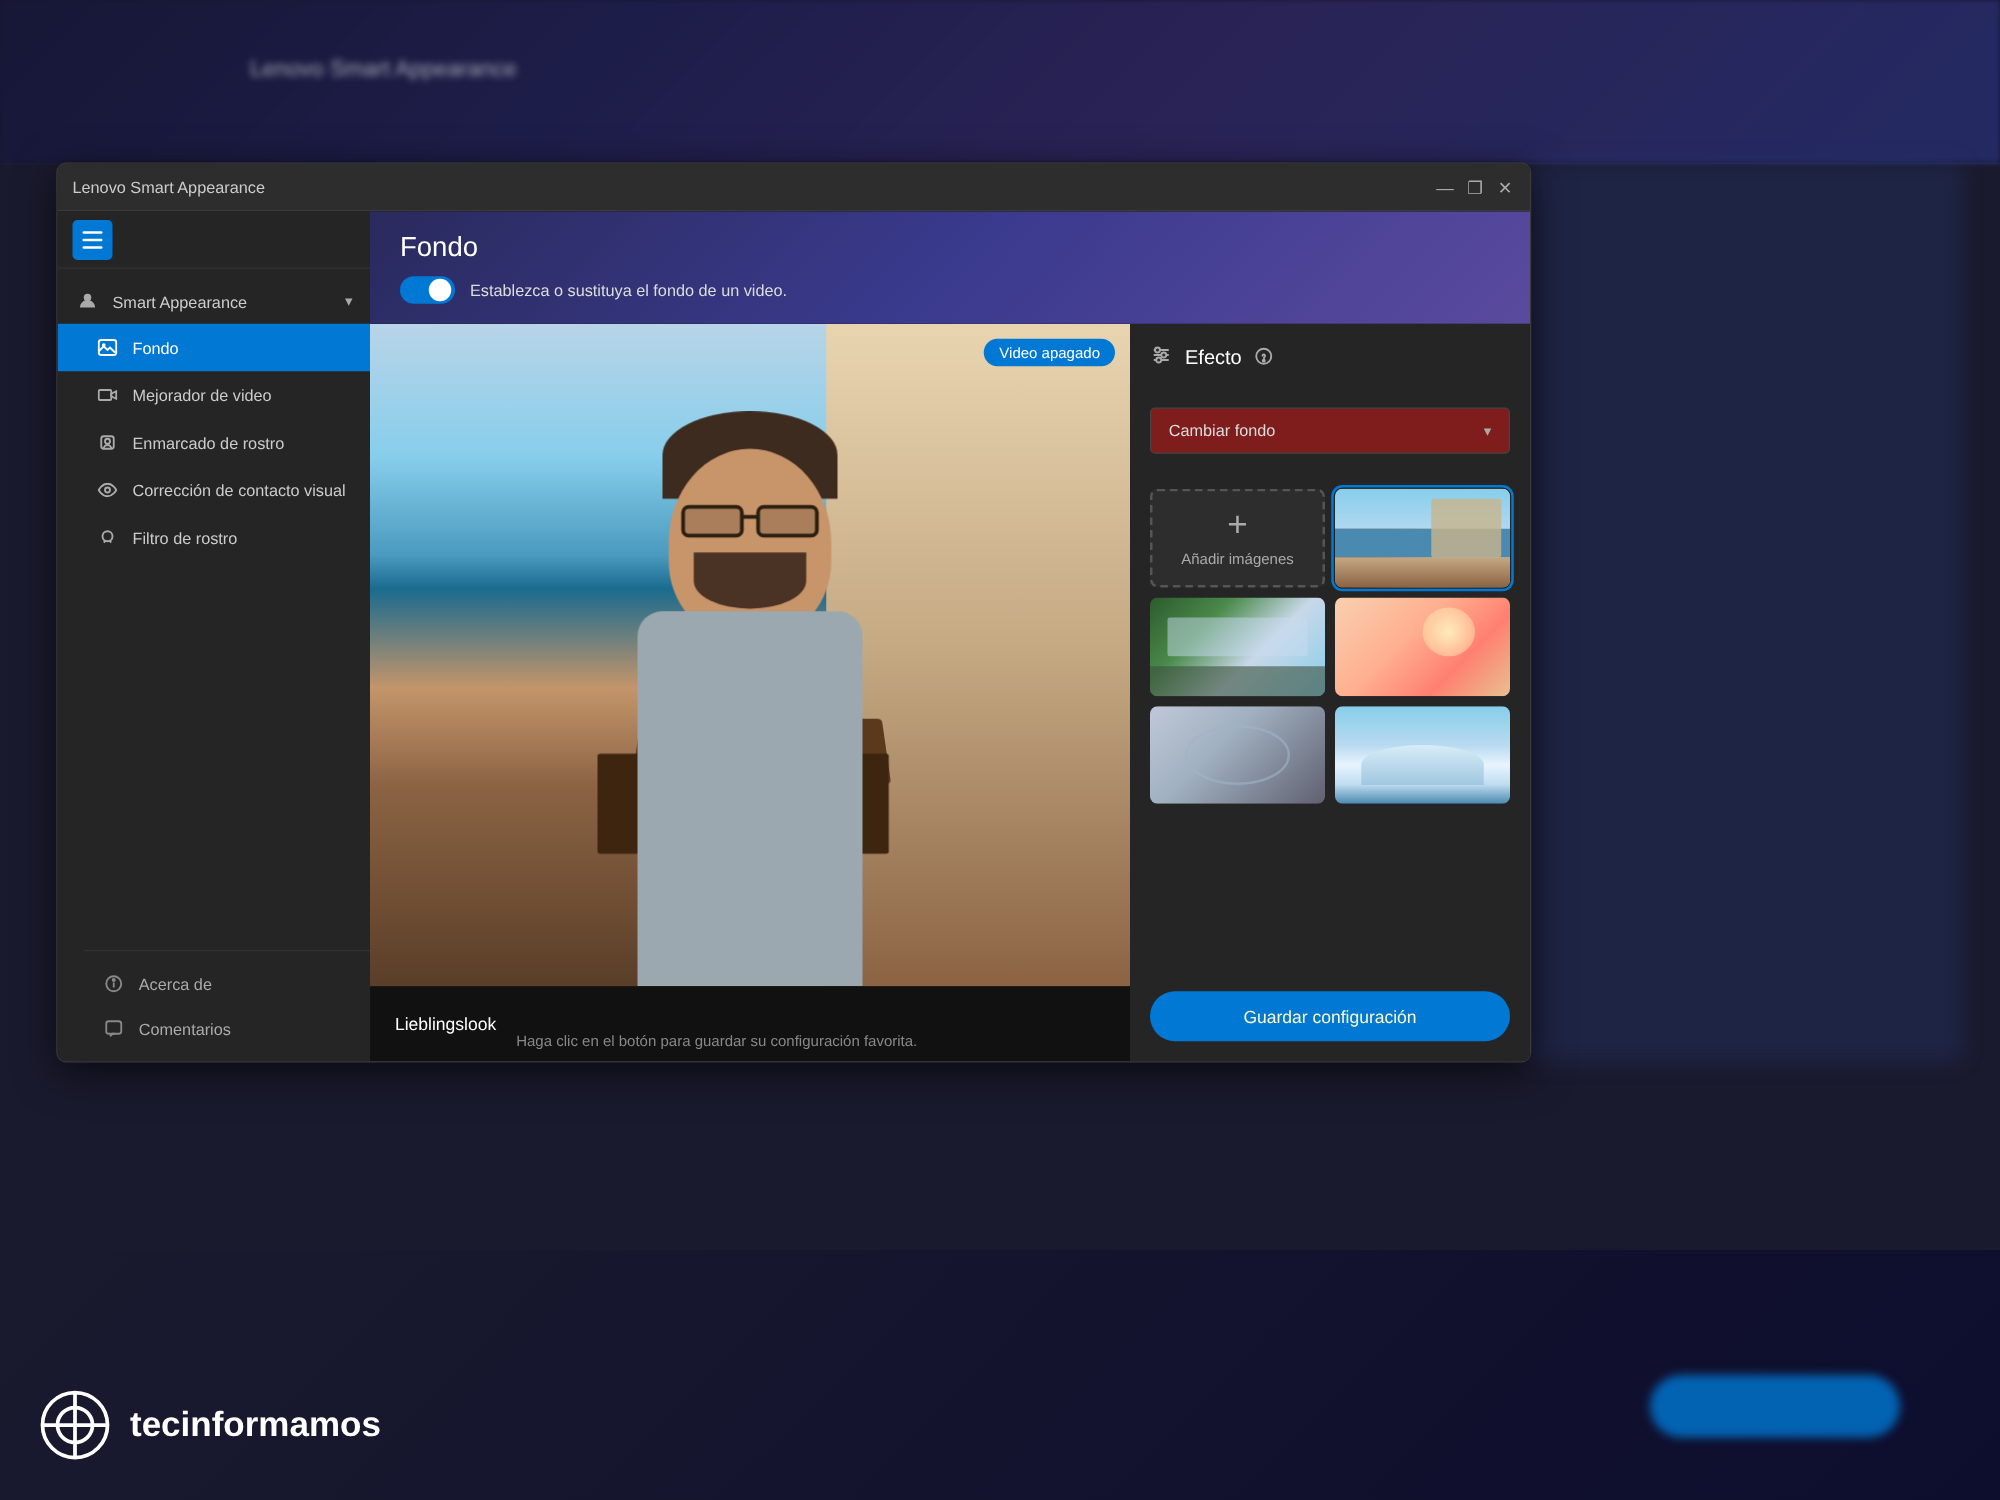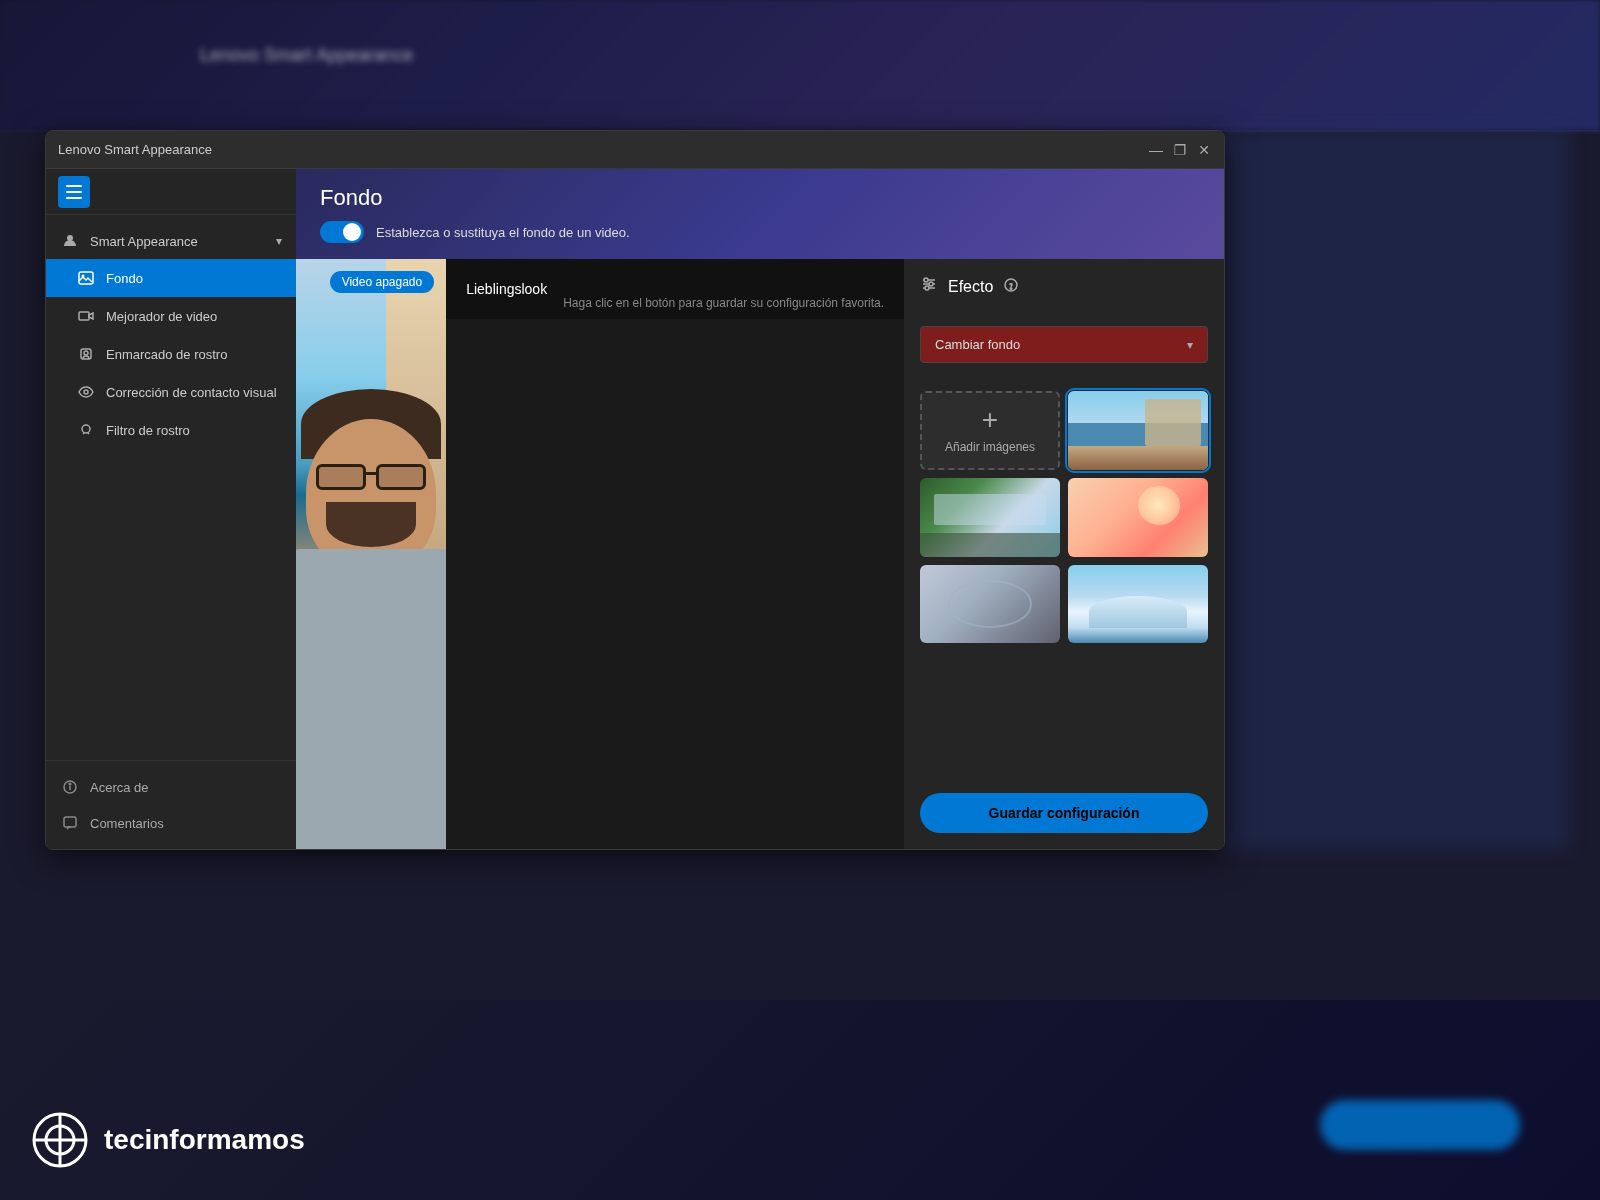--- a/index.html
+++ b/index.html
@@ -182,20 +182,21 @@
       margin-right: 10px;
       display: flex;
       align-items: center;
       justify-content: center;
       font-size: 14px;
     }
 
     .sidebar-footer {
       padding: 8px 0;
       border-top: 1px solid #333;
+      margin-left: 21px;
     }
     .footer-item {
       display: flex;
       align-items: center;
       padding: 8px 14px;
       cursor: pointer;
       color: #aaaaaa;
       font-size: 13px;
     }
     .footer-icon {
@@ -264,21 +265,21 @@
       flex: 1;
       overflow: hidden;
     }
 
     
     .video-area {
       flex: 1;
       background: #1a1a1a;
       position: relative;
       display: flex;
-      flex-direction: row;
+      flex-direction: column;
     }
 
     .video-container {
       flex: 1;
       position: relative;
       overflow: hidden;
     }
 
     .video-off-badge {
       position: absolute;
@@ -513,29 +514,28 @@
     
     .thumb-kitchen {
       background: linear-gradient(135deg, #8B7355 0%, #D2691E 40%, #f0e0c0 70%, #87CEEB 100%);
       width: 100%;
       height: 100%;
     }
 
     
     .save-btn {
       background: #0078d4;
-      color: #000000;
+      color: #fef9c3;
       border: none;
       border-radius: 20px;
       padding: 12px 24px;
       font-size: 14px;
       cursor: pointer;
       width: 100%;
       margin-top: auto;
-      font-weight: bold;
     }
 
     
     .bottom-brand {
       position: absolute;
       bottom: 30px;
       left: 30px;
       display: flex;
       align-items: center;
       gap: 14px;

